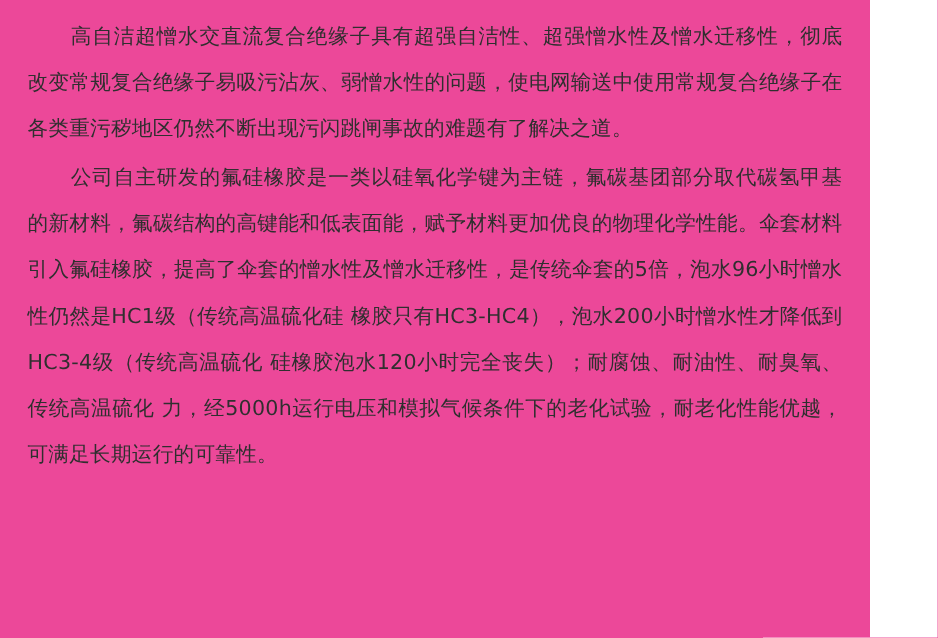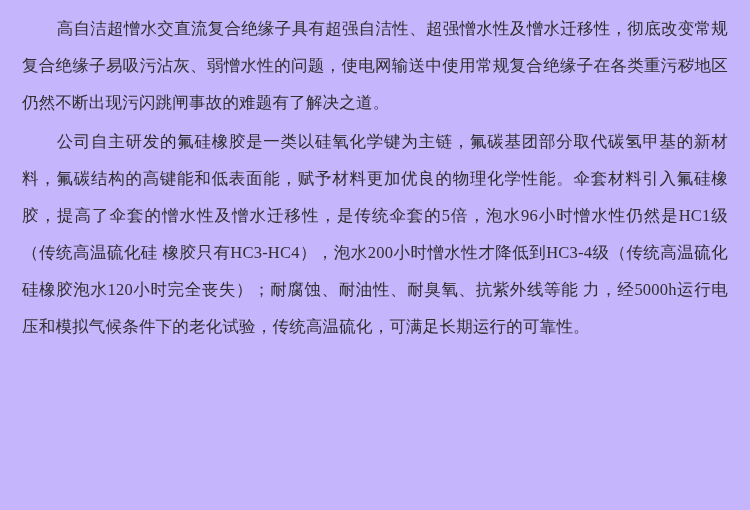--- a/index.html
+++ b/index.html
@@ -9,25 +9,24 @@
   body {
     width: 750px;
     height: 510px;
     background: #ffffff;
     font-family: "DejaVu Sans", "Liberation Sans", sans-serif;
     color: #2b2b2b;
     overflow: hidden;
   }
   .page {
     box-sizing: border-box;
-    width: 750px;
+    width: 696px;
     height: 510px;
     padding: 10px 22px 0 22px;
-    background: #c4b5fd;
-    font-family: Liberation Serif, serif;
+    background: #ec4899;
   }
   .para {
     font-size: 16.5px;
     line-height: 37px;
     text-align: justify;
     text-justify: inter-ideograph;
     letter-spacing: 0.2px;
     color: #2f2f2f;
     margin: 0;
   }
@@ -36,14 +35,14 @@
   }
   .indent {
     text-indent: 2.1em;
   }
 </style>
 </head>
 <body>
 
 <div class="page">
   <p class="para indent">高自洁超憎水交直流复合绝缘子具有超强自洁性、超强憎水性及憎水迁移性，彻底改变常规复合绝缘子易吸污沾灰、弱憎水性的问题，使电网输送中使用常规复合绝缘子在各类重污秽地区仍然不断出现污闪跳闸事故的难题有了解决之道。</p>
-  <p class="para indent">公司自主研发的氟硅橡胶是一类以硅氧化学键为主链，氟碳基团部分取代碳氢甲基的新材料，氟碳结构的高键能和低表面能，赋予材料更加优良的物理化学性能。伞套材料引入氟硅橡胶，提高了伞套的憎水性及憎水迁移性，是传统伞套的5倍，泡水96小时憎水性仍然是HC1级（传统高温硫化硅 橡胶只有HC3-HC4），泡水200小时憎水性才降低到HC3-4级（传统高温硫化 硅橡胶泡水120小时完全丧失）；耐腐蚀、耐油性、耐臭氧、抗紫外线等能 力，经5000h运行电压和模拟气候条件下的老化试验，传统高温硫化，可满足长期运行的可靠性。</p>
+  <p class="para indent">公司自主研发的氟硅橡胶是一类以硅氧化学键为主链，氟碳基团部分取代碳氢甲基的新材料，氟碳结构的高键能和低表面能，赋予材料更加优良的物理化学性能。伞套材料引入氟硅橡胶，提高了伞套的憎水性及憎水迁移性，是传统伞套的5倍，泡水96小时憎水性仍然是HC1级（传统高温硫化硅 橡胶只有HC3-HC4），泡水200小时憎水性才降低到HC3-4级（传统高温硫化 硅橡胶泡水120小时完全丧失）；耐腐蚀、耐油性、耐臭氧、传统高温硫化 力，经5000h运行电压和模拟气候条件下的老化试验，耐老化性能优越，可满足长期运行的可靠性。</p>
 </div>
 
 </body></html>

